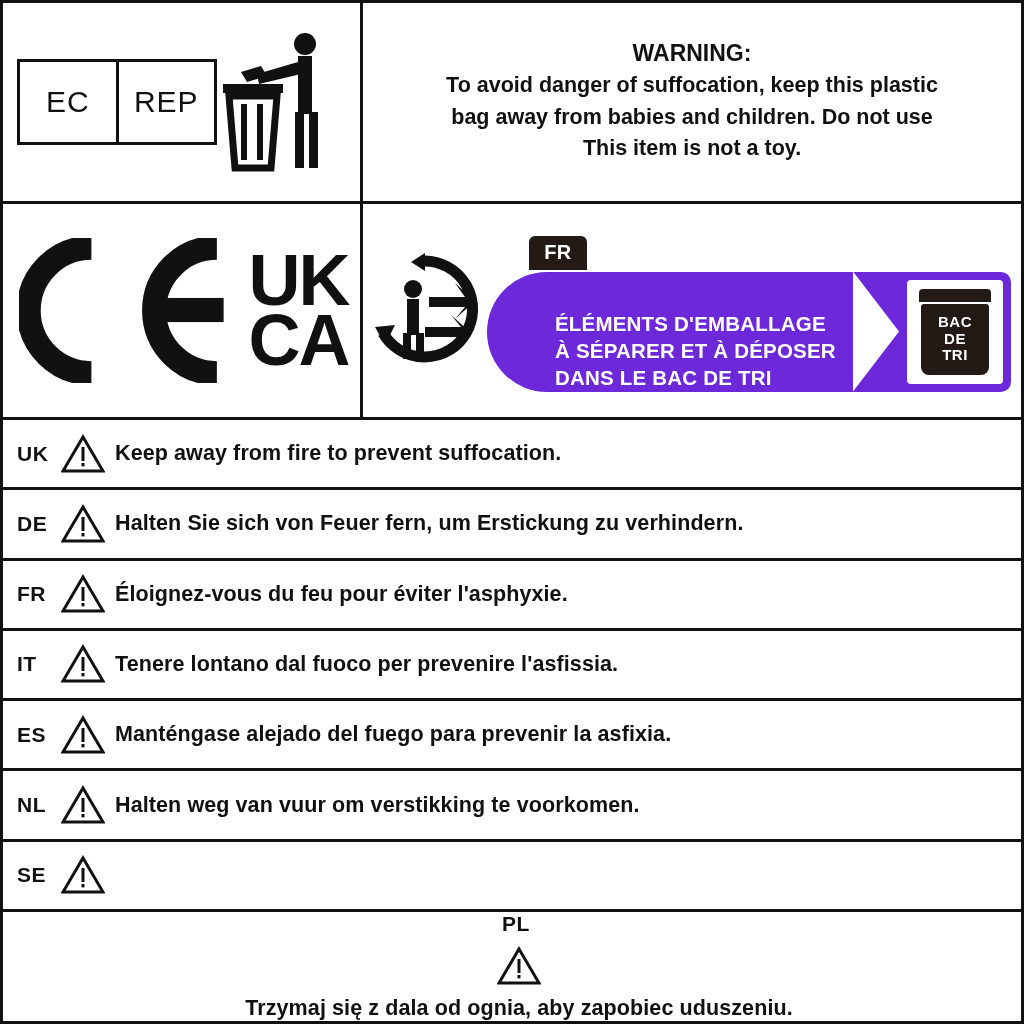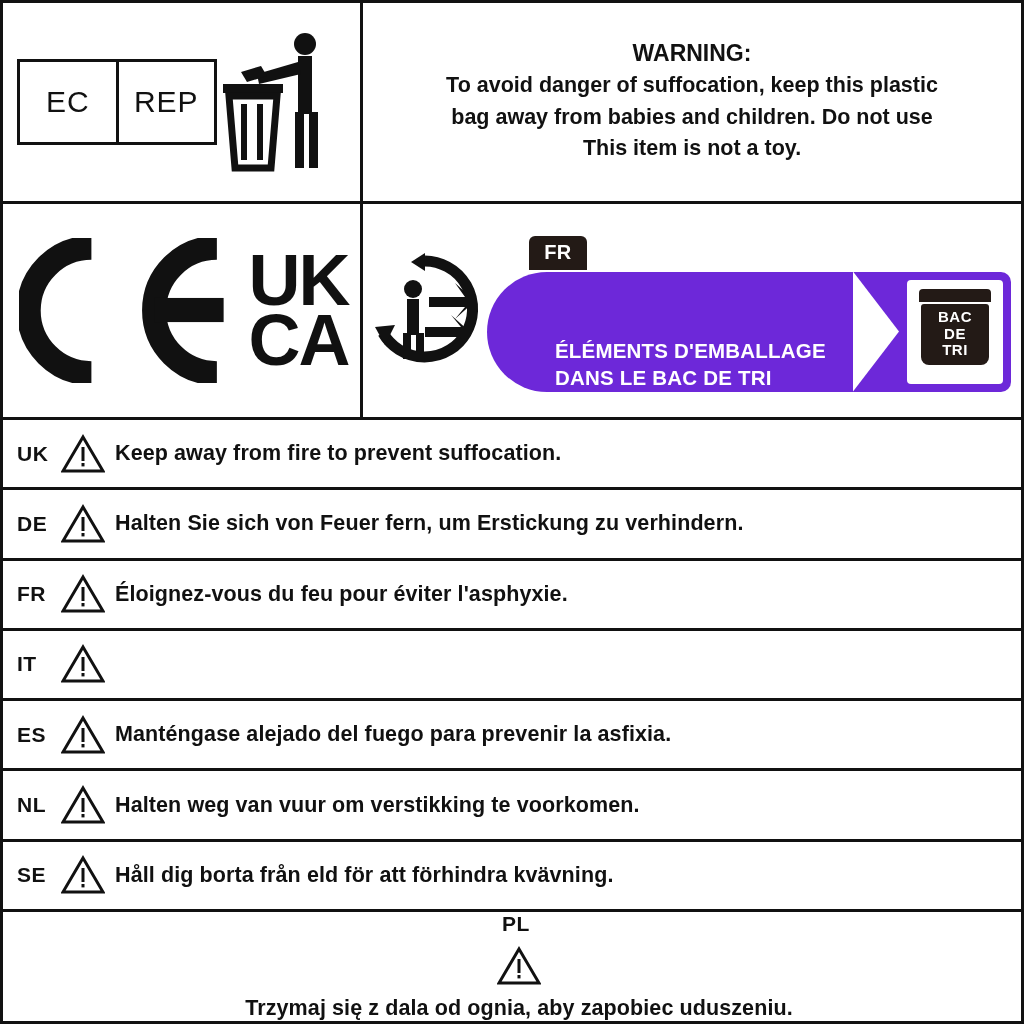--- a/index.html
+++ b/index.html
@@ -223,21 +223,21 @@
     width: 72px;
     height: 13px;
     background: #231a16;
     border-radius: 4px 4px 0 0;
   }
   .bin-body {
     position: absolute;
     top: 17px;
     left: 5px;
     width: 68px;
-    height: 61px;
+    height: 71px;
     background: #231a16;
     border-radius: 3px 3px 8px 8px;
     color: #ffffff;
     font-size: 15px;
     font-weight: bold;
     line-height: 1.12;
     display: flex;
     flex-direction: column;
     align-items: center;
     justify-content: center;
@@ -357,20 +357,21 @@
           <polygon points="60,44 96,44 86,30 106,48 86,66 96,54 60,54" fill="#111111"></polygon>
           <polygon points="56,74 92,74 82,62 100,78 82,94 92,84 56,84" fill="#111111"></polygon>
         </svg>
       </div>
 
       <div class="fr-banner">
         <div class="fr-tab">FR</div>
         <div class="fr-body">
           <div class="fr-lines">
             <div>ÉLÉMENTS D'EMBALLAGE</div>
+            <div>À SÉPARER ET À DÉPOSER</div>
             <div>DANS LE BAC DE TRI</div>
           </div>
           <div class="fr-arrow"></div>
           <div class="fr-bin">
             <div class="bin-graphic">
               <div class="bin-lid"></div>
               <div class="bin-body">
                 <span>BAC</span>
                 <span>DE</span>
                 <span>TRI</span>
@@ -423,20 +424,21 @@
 
     <div class="lang-row">
       <div class="lang-code">IT</div>
       <div class="warn-tri">
         <svg viewBox="0 0 44 40" width="44" height="40" aria-hidden="true">
           <path d="M22 3 L42 37 L2 37 Z" fill="none" stroke="#111111" stroke-width="3"></path>
           <rect x="20.5" y="13" width="3" height="14" fill="#111111"></rect>
           <rect x="20.5" y="29" width="3" height="3.4" fill="#111111"></rect>
         </svg>
       </div>
+      <div class="lang-text">Tenere lontano dal fuoco per prevenire l'asfissia.</div>
     </div>
 
     <div class="lang-row">
       <div class="lang-code">ES</div>
       <div class="warn-tri">
         <svg viewBox="0 0 44 40" width="44" height="40" aria-hidden="true">
           <path d="M22 3 L42 37 L2 37 Z" fill="none" stroke="#111111" stroke-width="3"></path>
           <rect x="20.5" y="13" width="3" height="14" fill="#111111"></rect>
           <rect x="20.5" y="29" width="3" height="3.4" fill="#111111"></rect>
         </svg>
@@ -458,21 +460,20 @@
 
     <div class="lang-row">
       <div class="lang-code">SE</div>
       <div class="warn-tri">
         <svg viewBox="0 0 44 40" width="44" height="40" aria-hidden="true">
           <path d="M22 3 L42 37 L2 37 Z" fill="none" stroke="#111111" stroke-width="3"></path>
           <rect x="20.5" y="13" width="3" height="14" fill="#111111"></rect>
           <rect x="20.5" y="29" width="3" height="3.4" fill="#111111"></rect>
         </svg>
       </div>
-      <div class="lang-text">Håll dig borta från eld för att förhindra kvävning.</div>
     </div>
 
     <div class="lang-row">
       <div class="lang-code">PL</div>
       <div class="warn-tri">
         <svg viewBox="0 0 44 40" width="44" height="40" aria-hidden="true">
           <path d="M22 3 L42 37 L2 37 Z" fill="none" stroke="#111111" stroke-width="3"></path>
           <rect x="20.5" y="13" width="3" height="14" fill="#111111"></rect>
           <rect x="20.5" y="29" width="3" height="3.4" fill="#111111"></rect>
         </svg>

